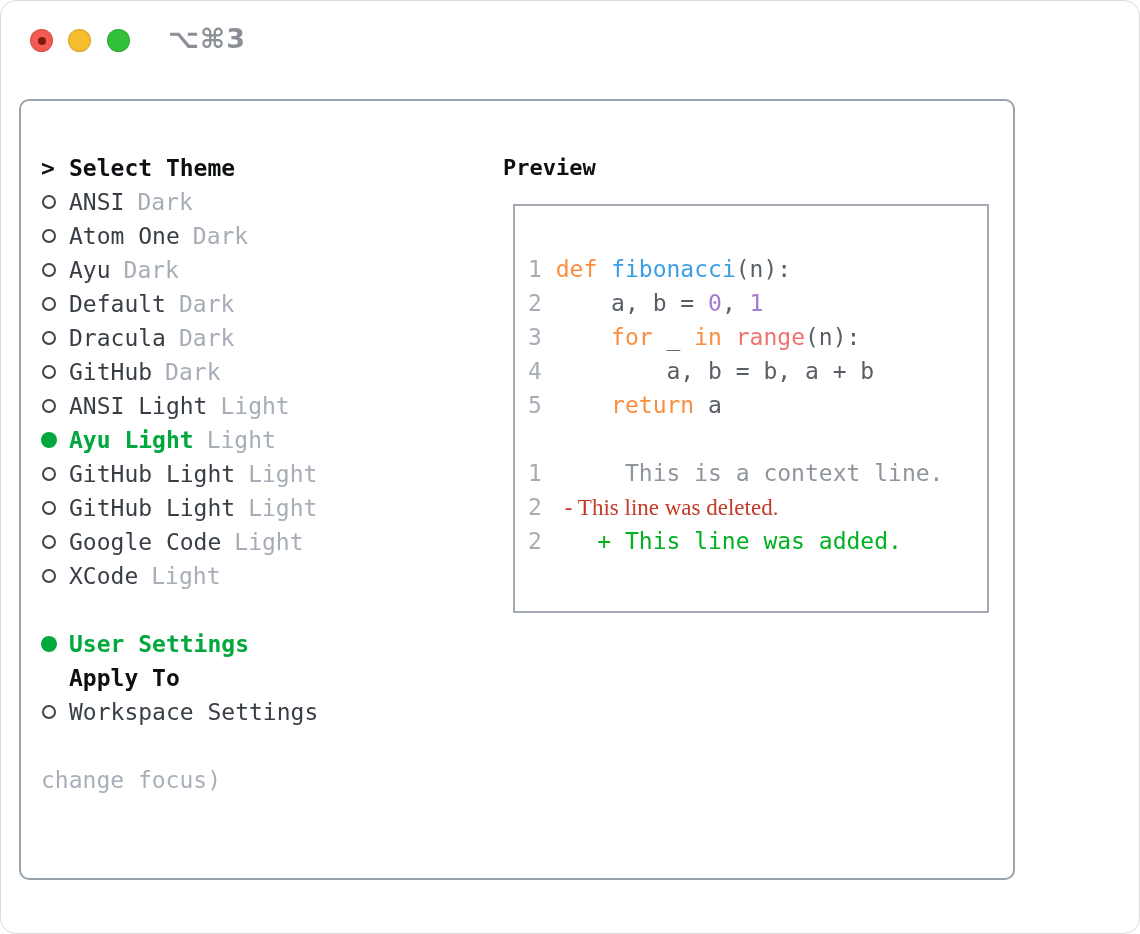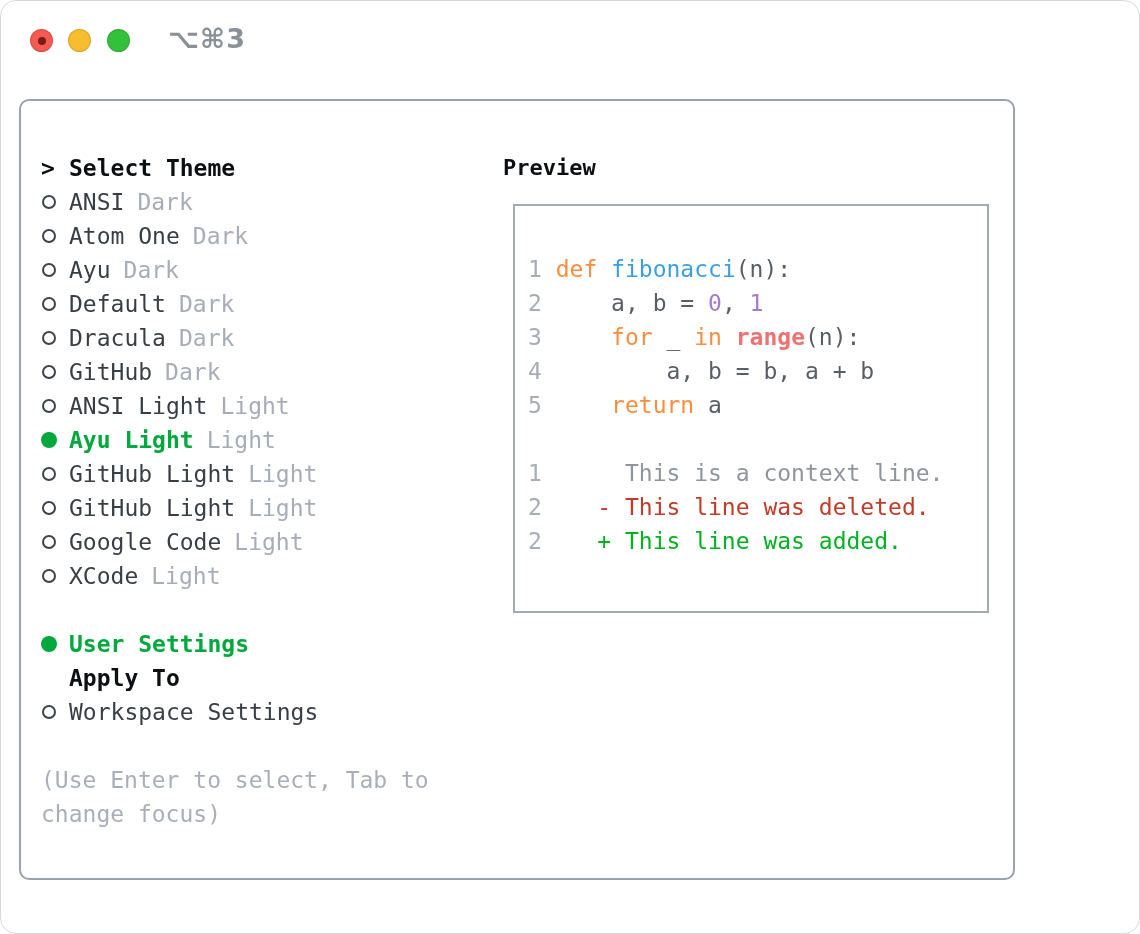--- a/index.html
+++ b/index.html
@@ -48,23 +48,23 @@
     position:absolute;left:492px;top:103px;width:476px;height:409px;
     box-sizing:border-box;border:2px solid #a3aab2;background:#ffffff;
     padding:12px 8px 0 13px;overflow:hidden;
   }
   .pline{height:34px;line-height:34px;font-size:23px;white-space:pre;}
   .tk.num{color:#a6adb5;}
   .tk.pl{color:#585e66;}
   .tk.kw{color:#fa8d3e;}
   .tk.fn{color:#399ee6;}
   .tk.const{color:#a37acc;}
-  .tk.rng{color:#f07171;font-weight:bold;}
+  .tk.rng{color:#f07171;}
   .tk.ctx{color:#8f959c;}
-  .tk.del{color:#c33a28;}
+  .tk.del{color:#c33a28;font-family:Liberation Serif, serif;}
   .tk.add{color:#00b220;}
 </style>
 </head>
 <body>
 
 <div class="window">
 
   <div class="titlebar">
     <span class="tl red">
         <span class="dot"></span>
@@ -152,21 +152,20 @@
       <div class="row">
         <span class="mark"></span><span class="header-text">Apply To</span>
       </div>
       <div class="row item">
         <span class="mark"><span class="circle"></span></span>
         <span class="name">Workspace Settings</span>
       </div>
 
       <div class="blank-row"></div>
 
-      <div class="row muted">(Use Enter to select, Tab to</div>
       <div class="row muted">change focus)</div>
     </div>
 
     <div class="preview-title">Preview</div>
 
     <div class="preview-box">
       <div class="pline"></div>
       <div class="pline"><span class="tk num">1</span><span class="tk pl"> </span><span class="tk kw">def</span><span class="tk pl"> </span><span class="tk fn">fibonacci</span><span class="tk pl">(n):</span></div>
       <div class="pline"><span class="tk num">2</span><span class="tk pl">     a, b = </span><span class="tk const">0</span><span class="tk pl">, </span><span class="tk const">1</span></div>
       <div class="pline"><span class="tk num">3</span><span class="tk pl">     </span><span class="tk kw">for</span><span class="tk pl"> _ </span><span class="tk kw">in</span><span class="tk pl"> </span><span class="tk rng">range</span><span class="tk pl">(n):</span></div>

